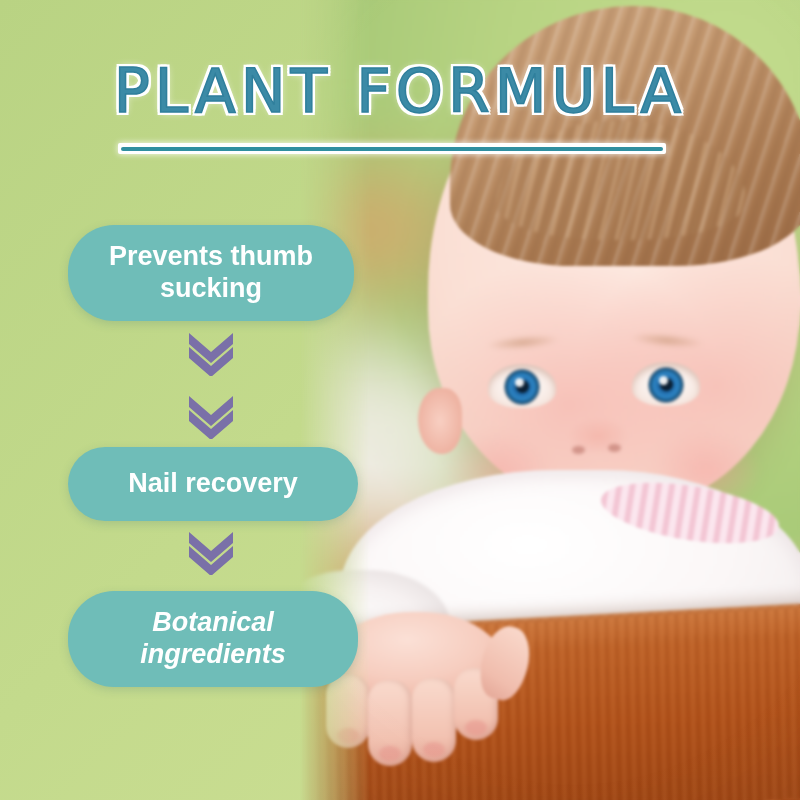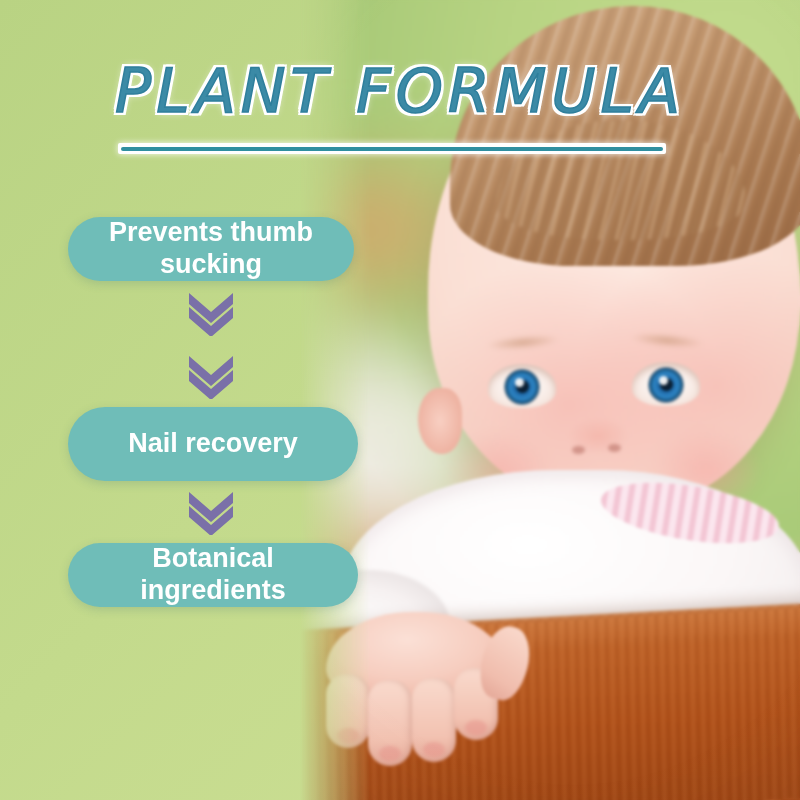--- a/index.html
+++ b/index.html
@@ -334,21 +334,20 @@
       -3px  3px 0 #ffffff,  3px  3px 0 #ffffff,
       -3px  0   0 #ffffff,  3px  0   0 #ffffff,
        0   -3px 0 #ffffff,  0    3px 0 #ffffff,
        0 0 9px rgba(255,255,255,.95);
     white-space: nowrap;
   }
   
   .title-inner {
     display: inline-block;
     color: #3b8aa6;
-    font-style: italic;
   }
 
   .title-rule {
     position: absolute;
     left: 118px;
     top: 143px;
     width: 548px;
     height: 11px;
     background: #ffffff;
     border-radius: 2px;
@@ -383,26 +382,26 @@
     line-height: 1.18;
     text-align: center;
     display: flex;
     align-items: center;
     justify-content: center;
     box-shadow: 0 3px 10px rgba(70,120,115,.22);
     white-space: pre-line;
     padding: 0 14px;
     box-sizing: border-box;
   }
-  .pill.two-line { height: 64px; }
+  .pill.two-line { height: 96px; margin-top: 8px; }
   .pill.one-line { height: 74px; }
   .pill.p1 { margin-left: 0;  width: 286px; }
   .pill.p2 { margin-left: 0;  width: 286px; }
   .pill.p3 { margin-left: 0;  width: 290px; }
-  .pill.p4 { margin-left: 0;  width: 290px; }
+  .pill.p4 { margin-left: 0;  width: 290px; font-style: italic; }
 
   .chev-wrap {
     width: 286px;
     display: flex;
     align-items: center;
     justify-content: center;
   }
   .chev-gap-1 { height: 64px; }
   .chev-gap-2 { height: 62px; }
   .chev-gap-3 { height: 62px; }

